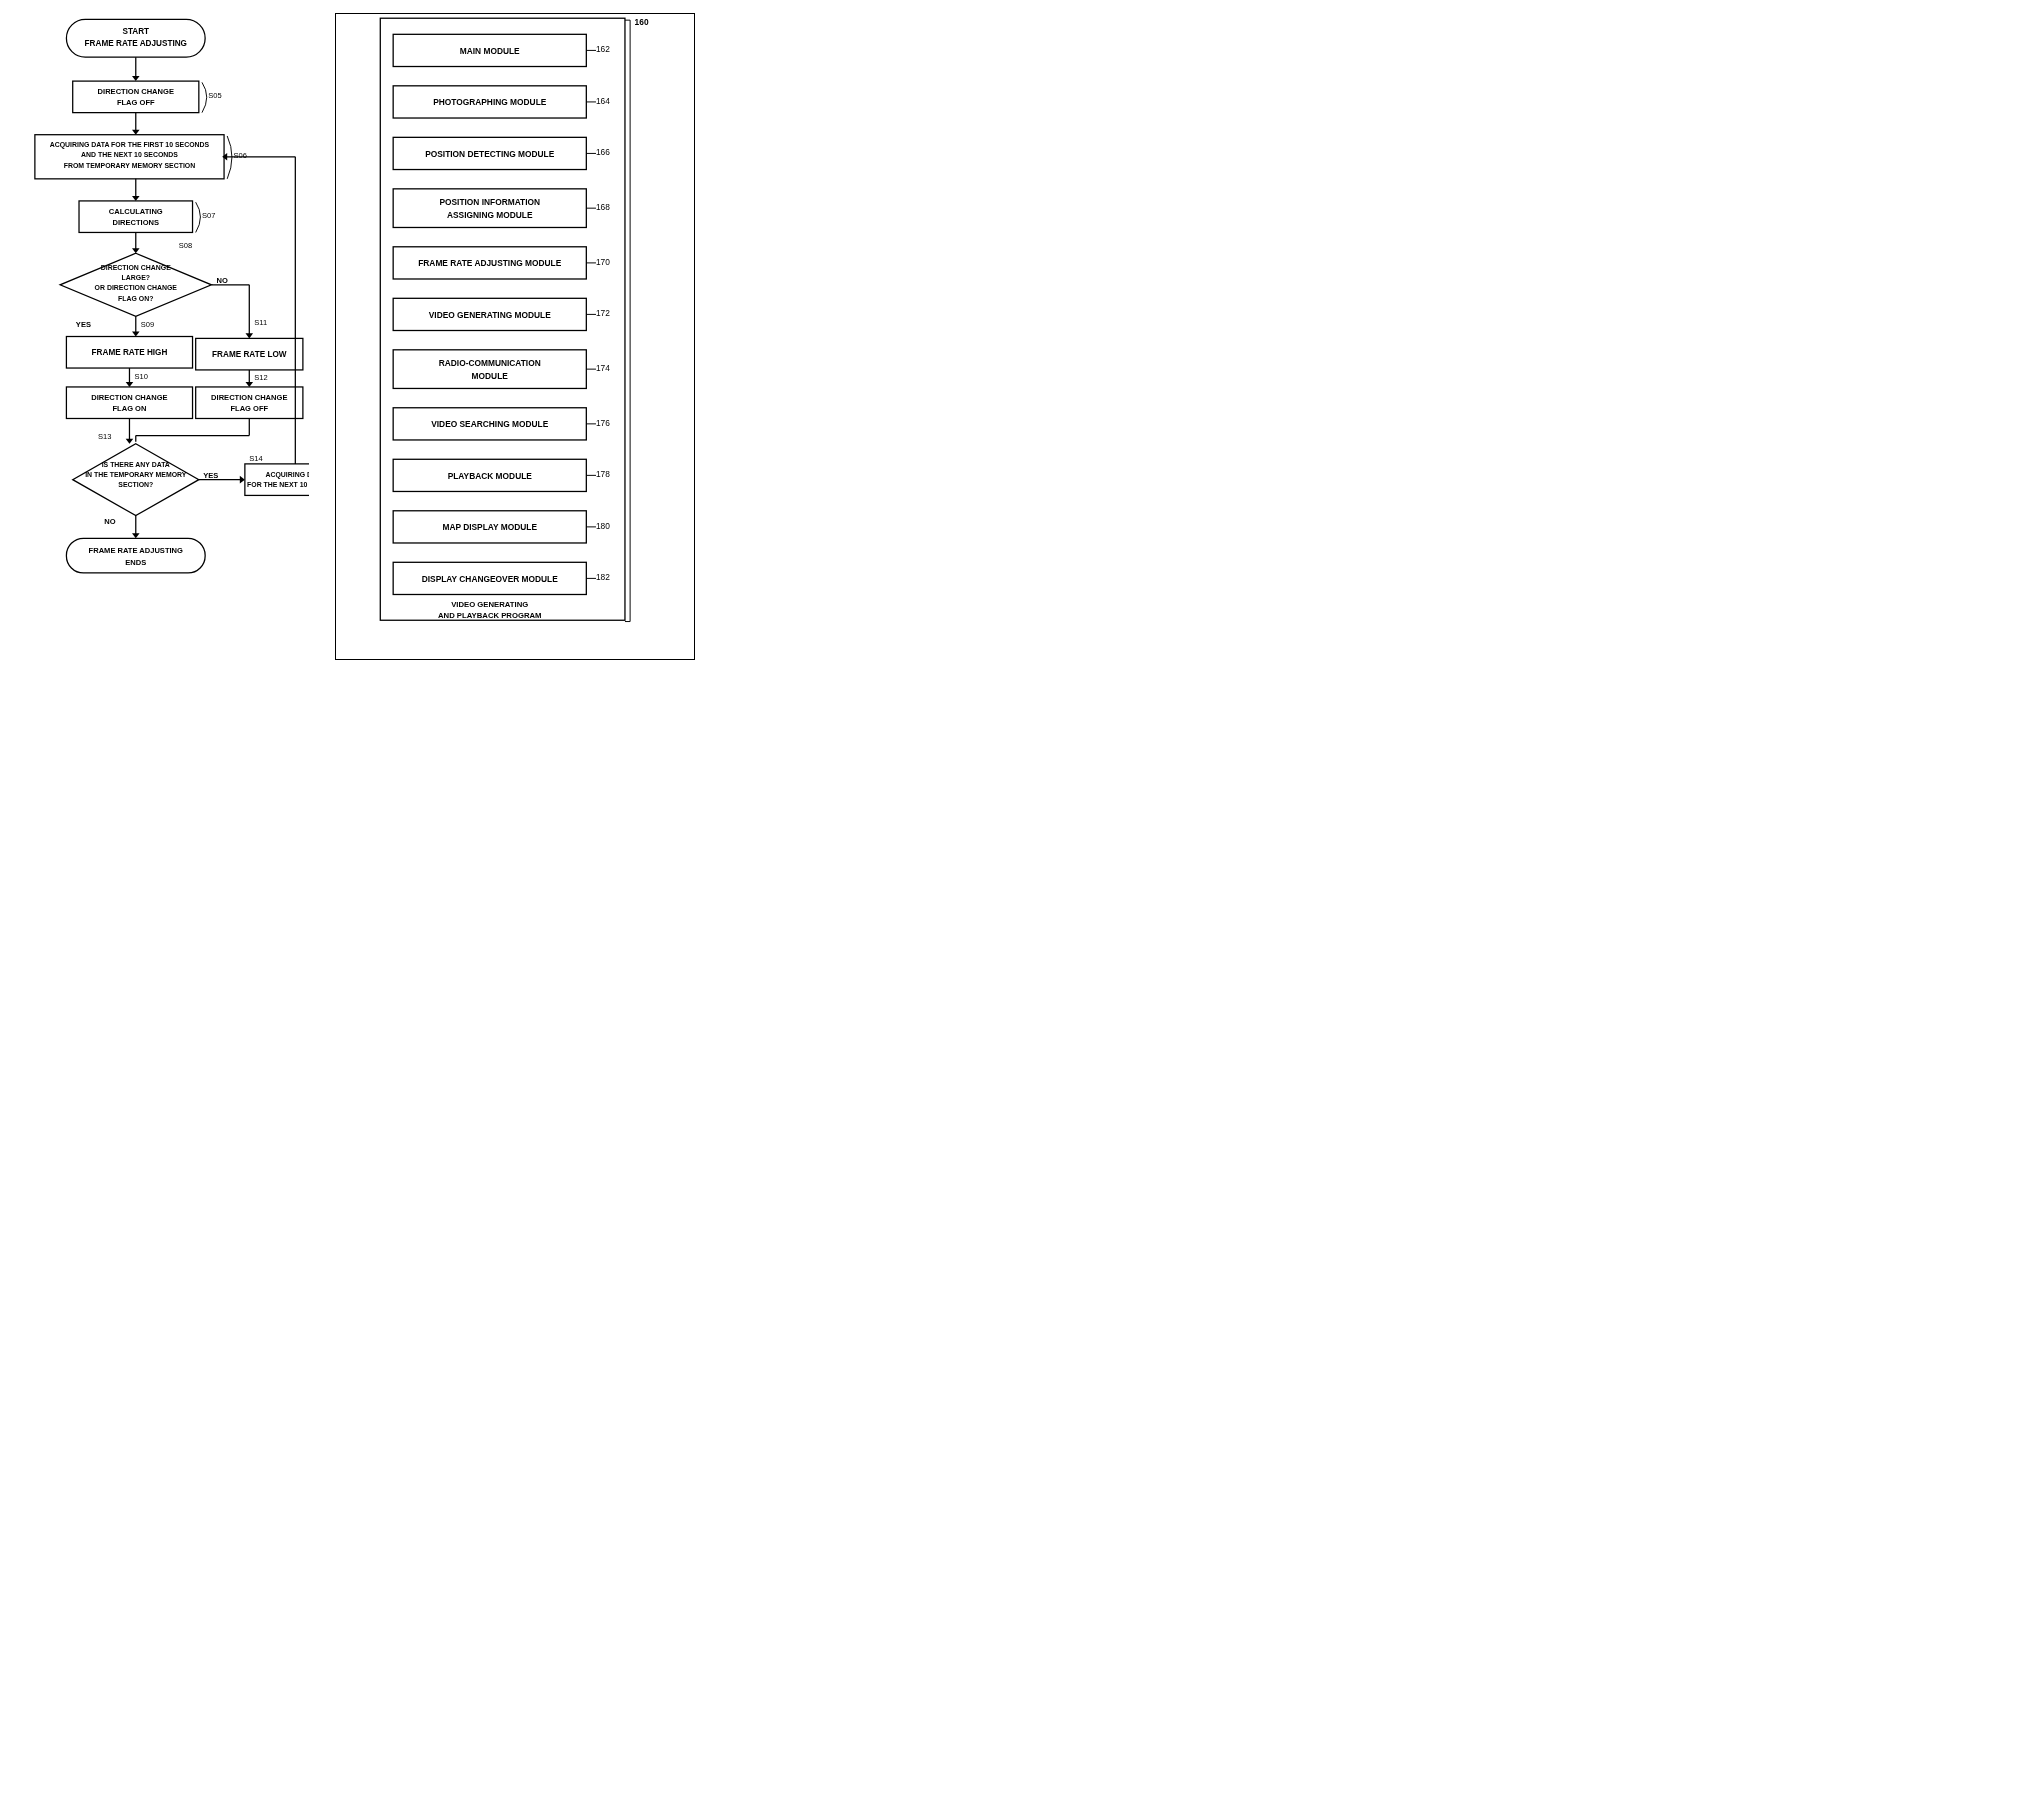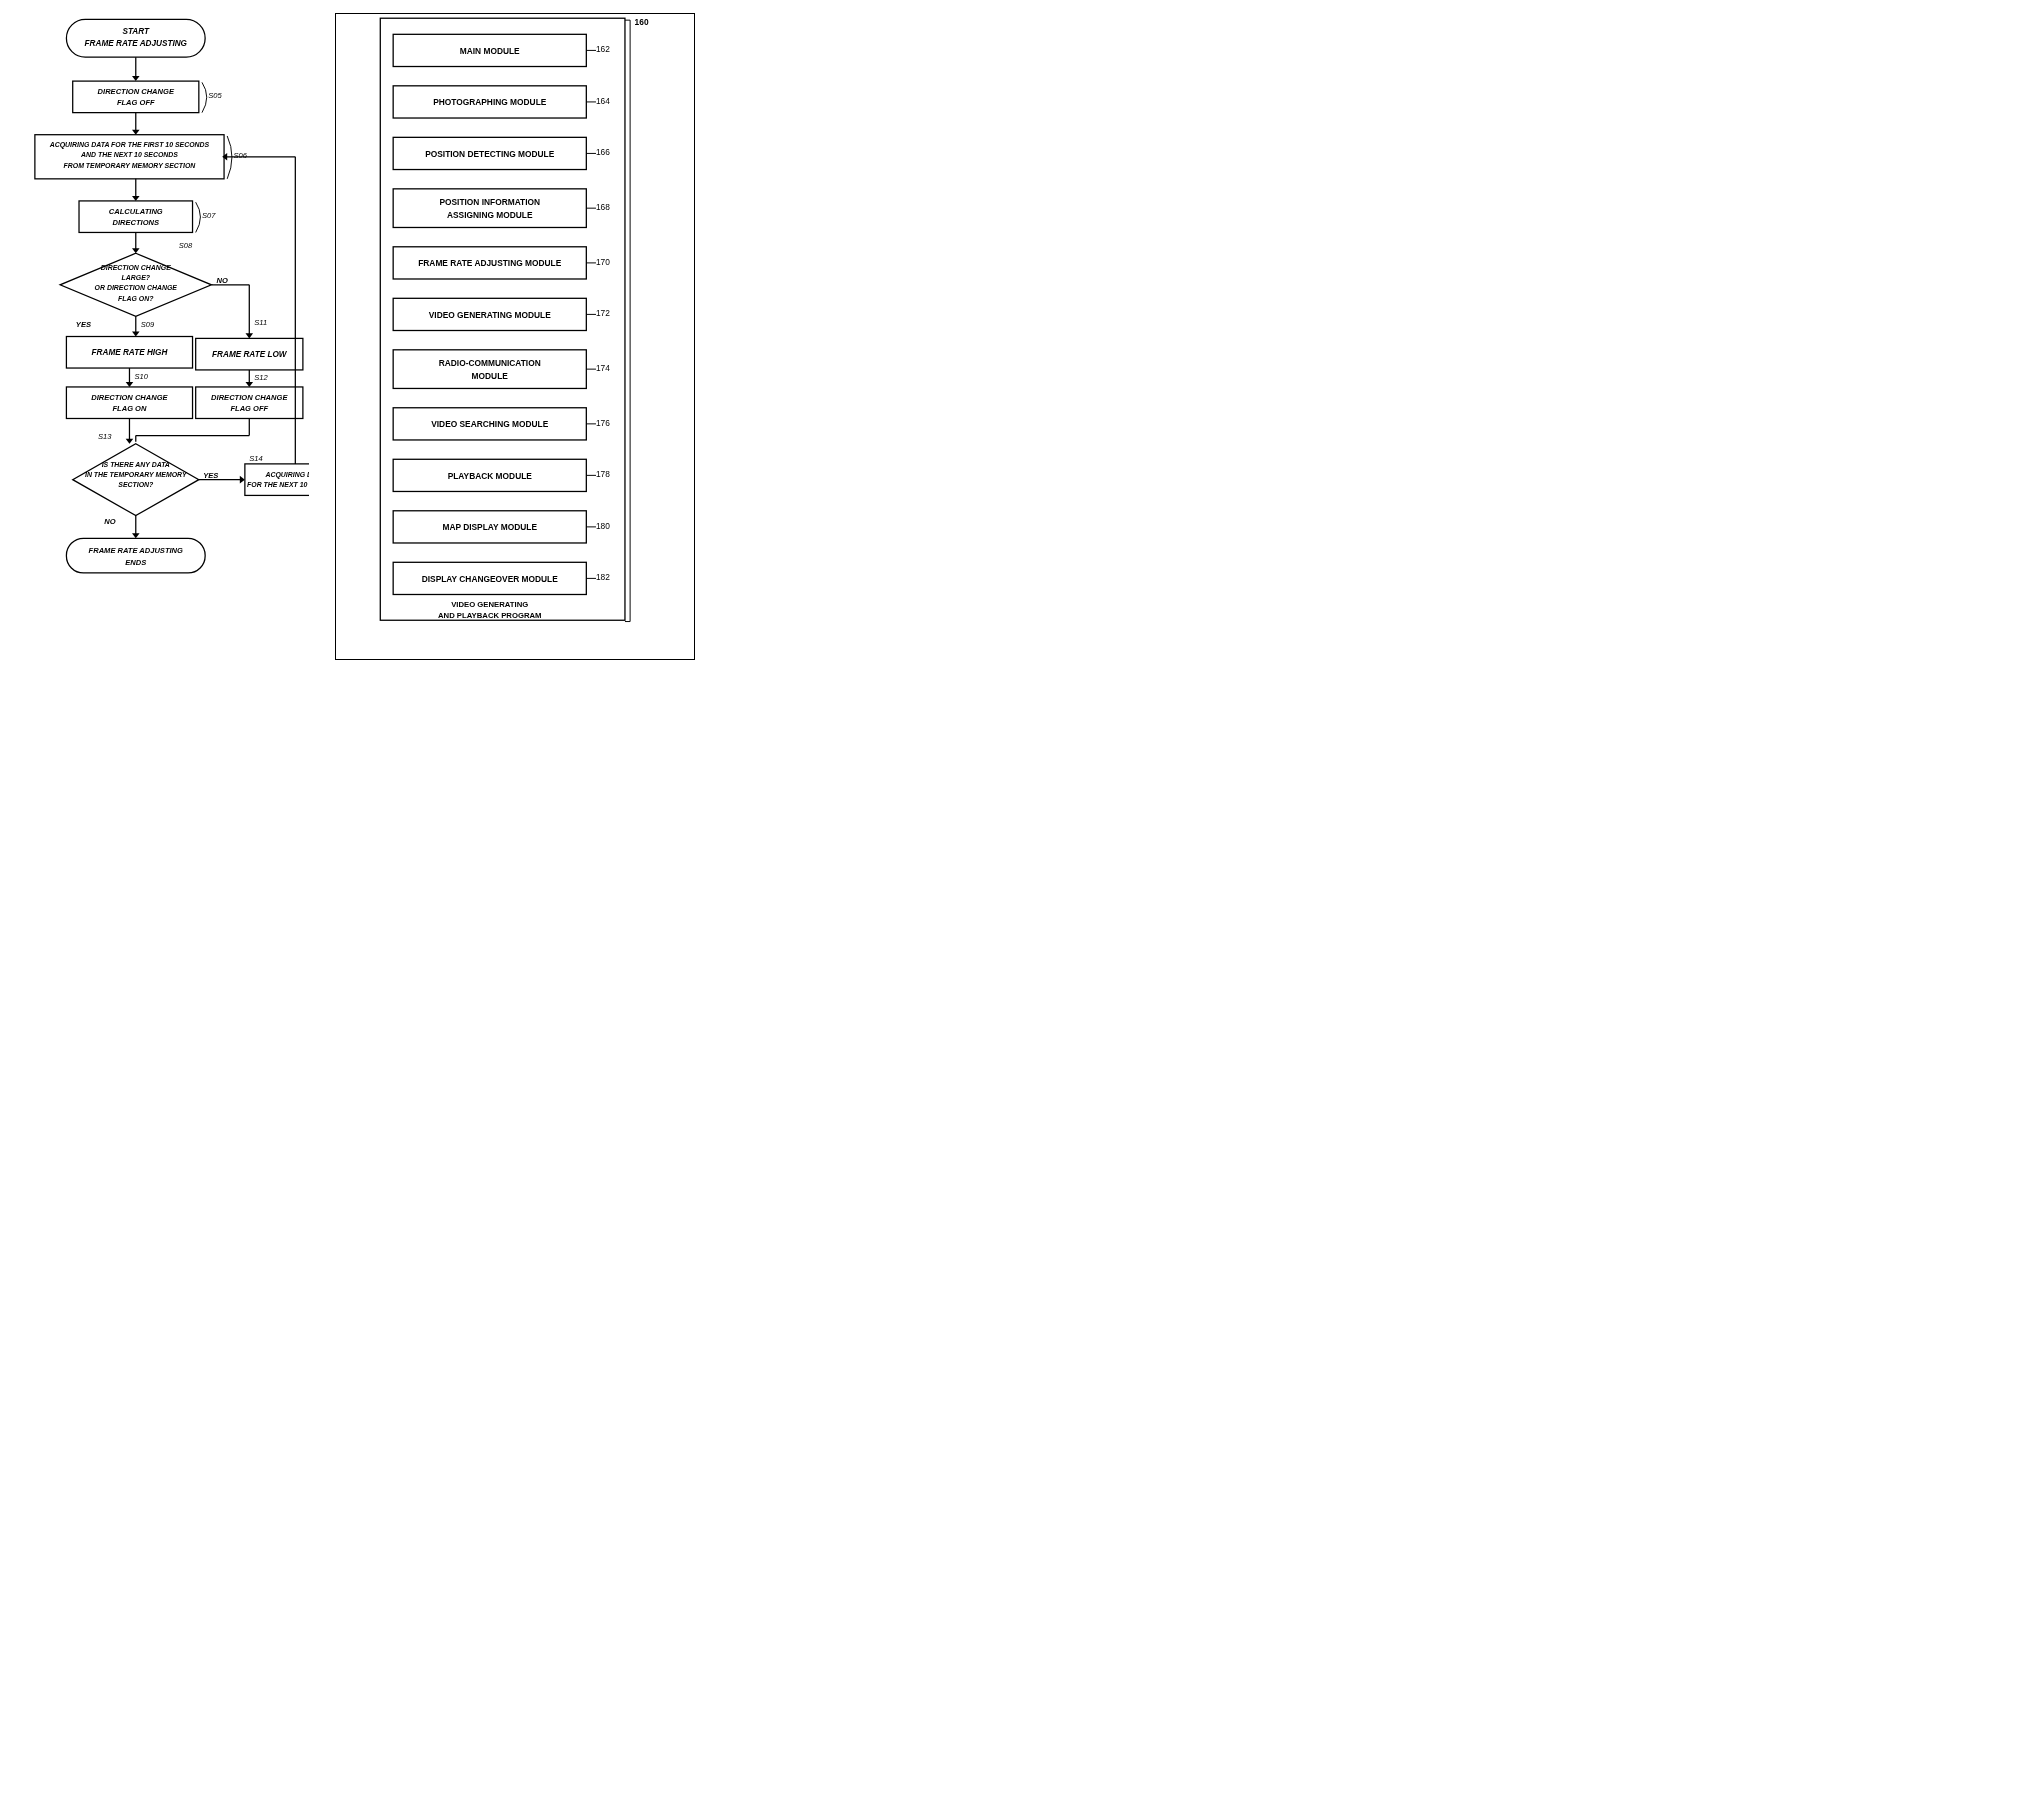--- a/index.html
+++ b/index.html
@@ -12,21 +12,20 @@
       flex-direction: row;
       padding: 13px;
       gap: 13px;
     }
 
     
     .flowchart-left {
       width: 309px;
       position: relative;
       flex-shrink: 0;
-      font-style: italic;
     }
 
     
     .flowchart-right {
       flex: 1;
       position: relative;
       border: 1.3px solid #000;
       padding: 1px 13px 26px 13px;
       display: flex;
       flex-direction: column;

